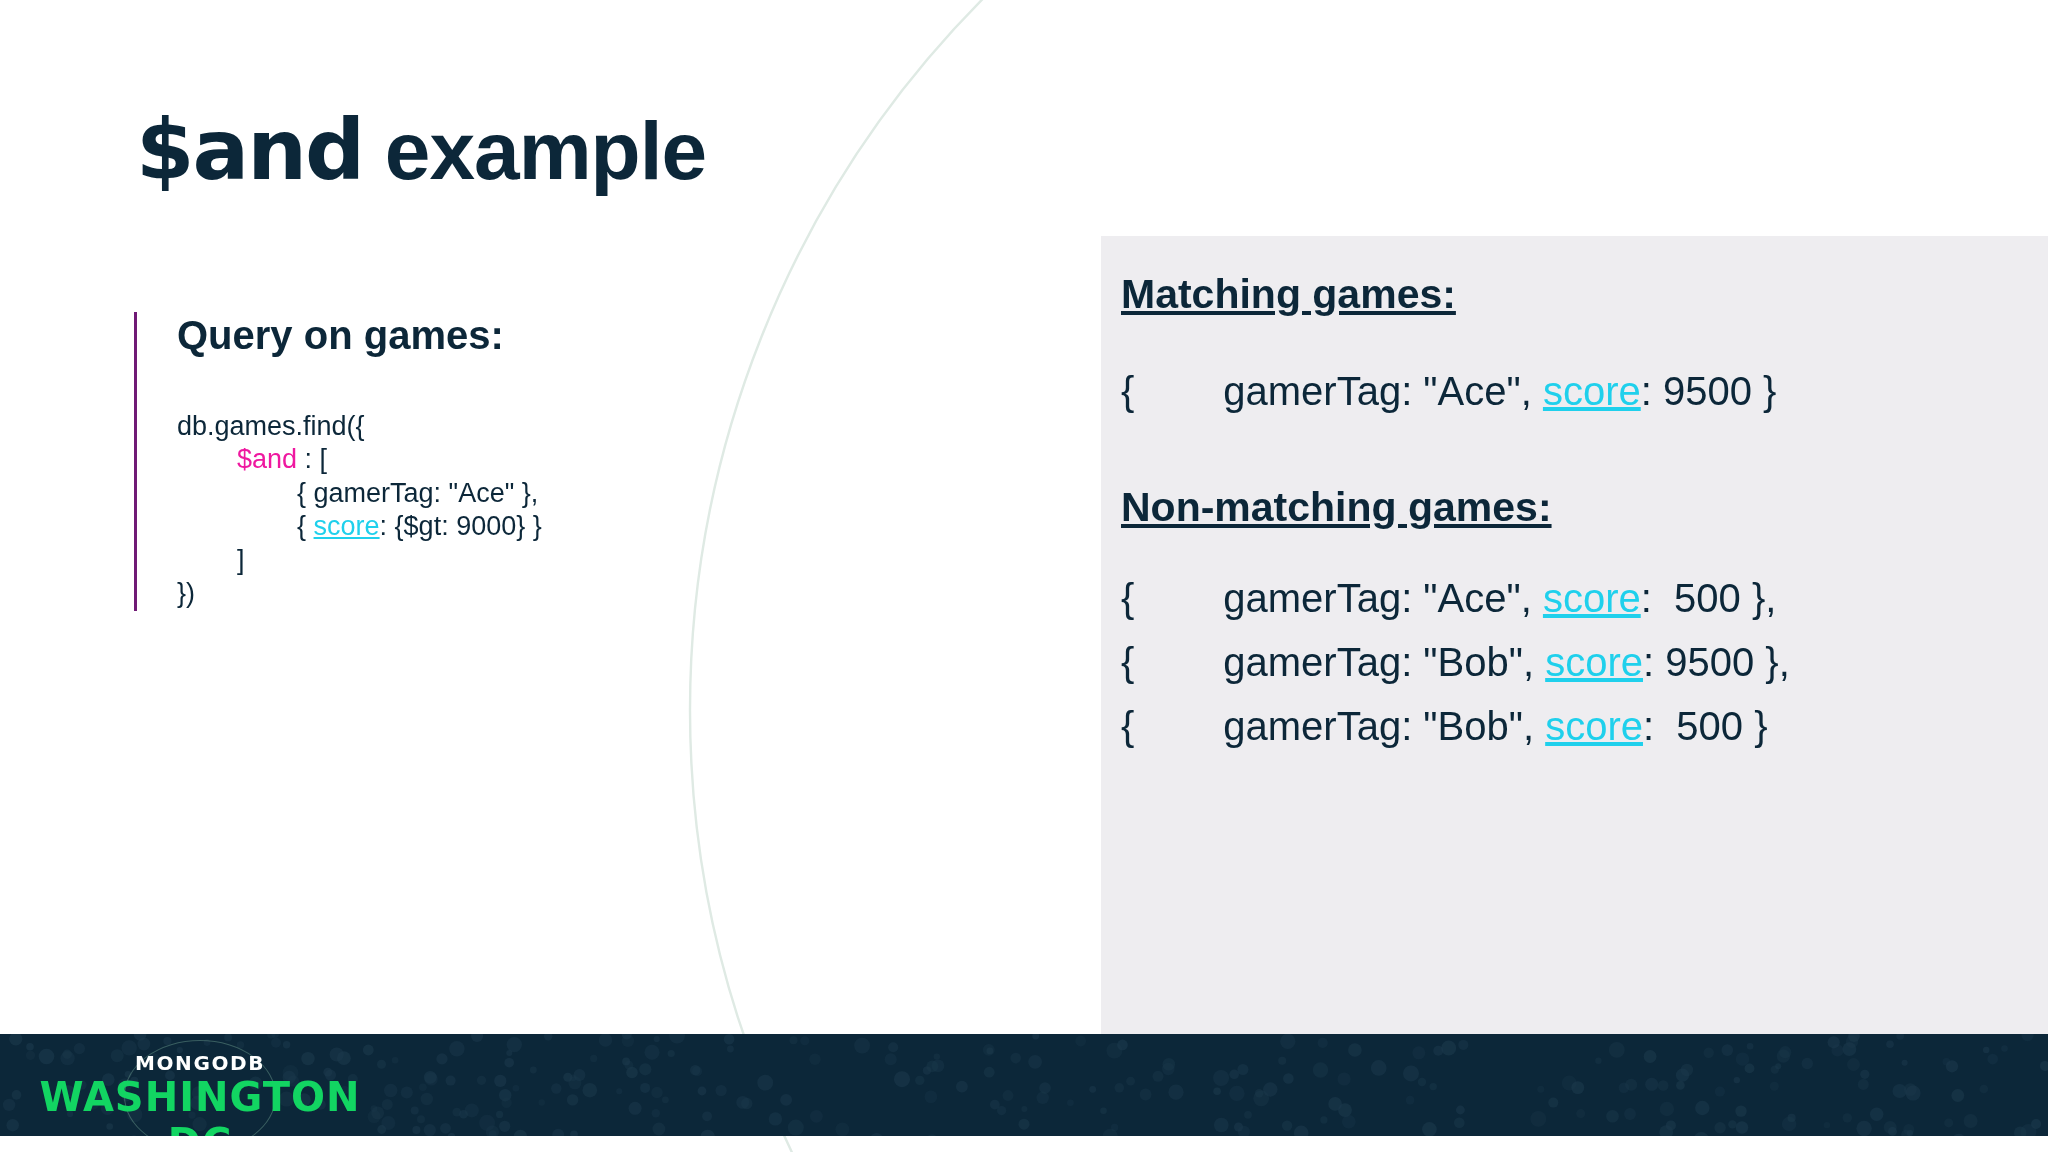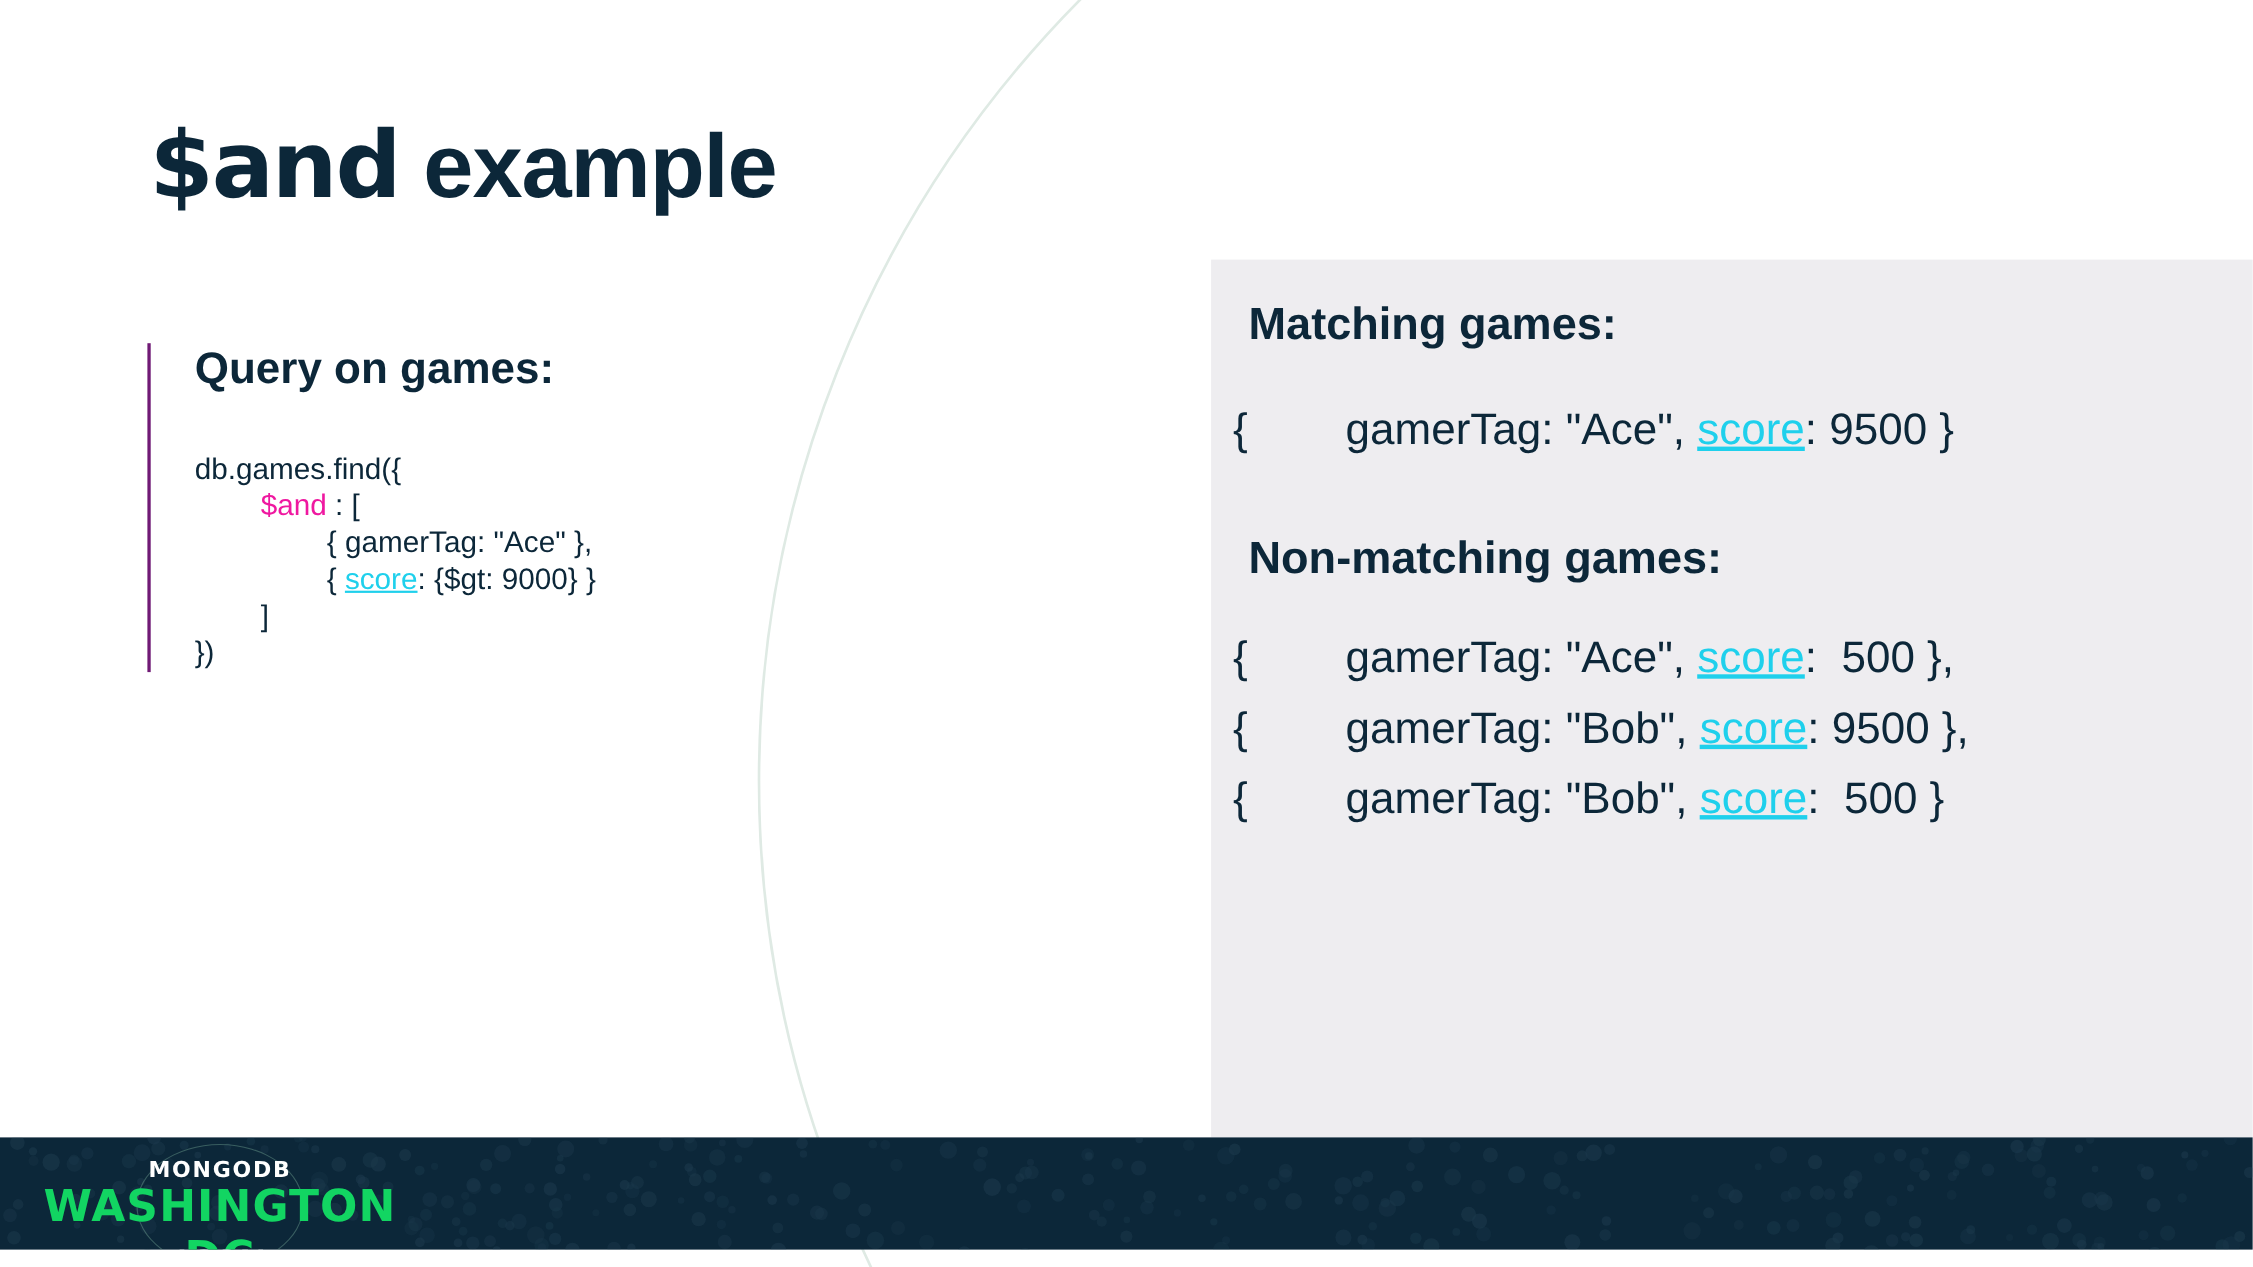--- a/index.html
+++ b/index.html
@@ -87,21 +87,22 @@
     background: #eeedf0;
     padding: 36px 0 0 18px;
     z-index: 3;
   }
   .panel-heading {
     color: #0c2739;
     font-size: 41px;
     font-weight: 700;
     line-height: 1.1;
     white-space: nowrap;
-    margin-left: 16px;
+    margin-left: 2px;
+    text-decoration: underline;
   }
   #matching-heading { margin-bottom: 42px; }
   #nonmatching-heading { margin-top: 62px; margin-bottom: 36px; }
 
   .result-row {
     color: #0c2739;
     font-size: 40px;
     line-height: 1.6;
     white-space: pre;
     font-family: "Liberation Sans", sans-serif;

